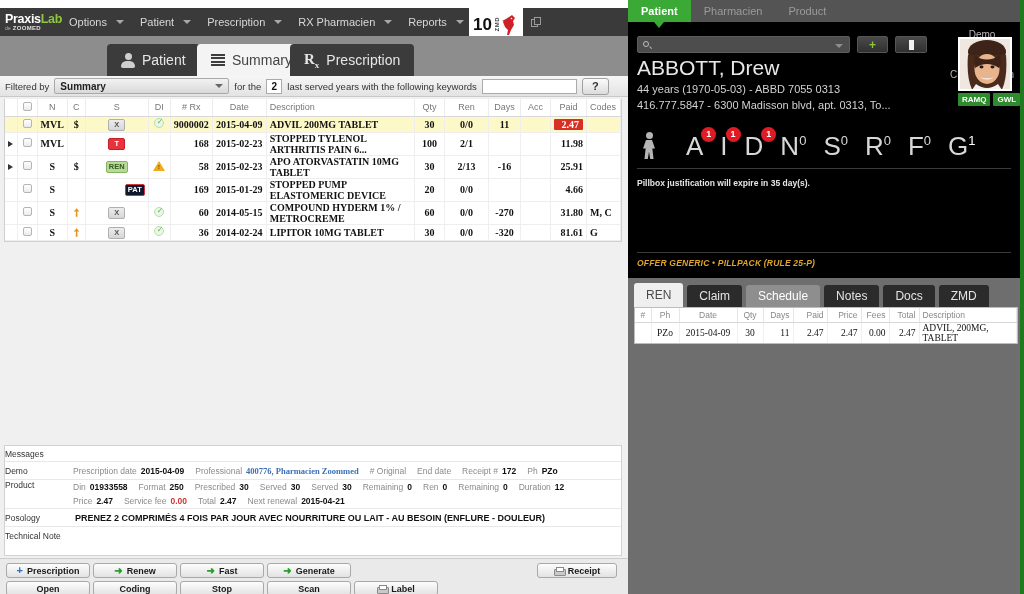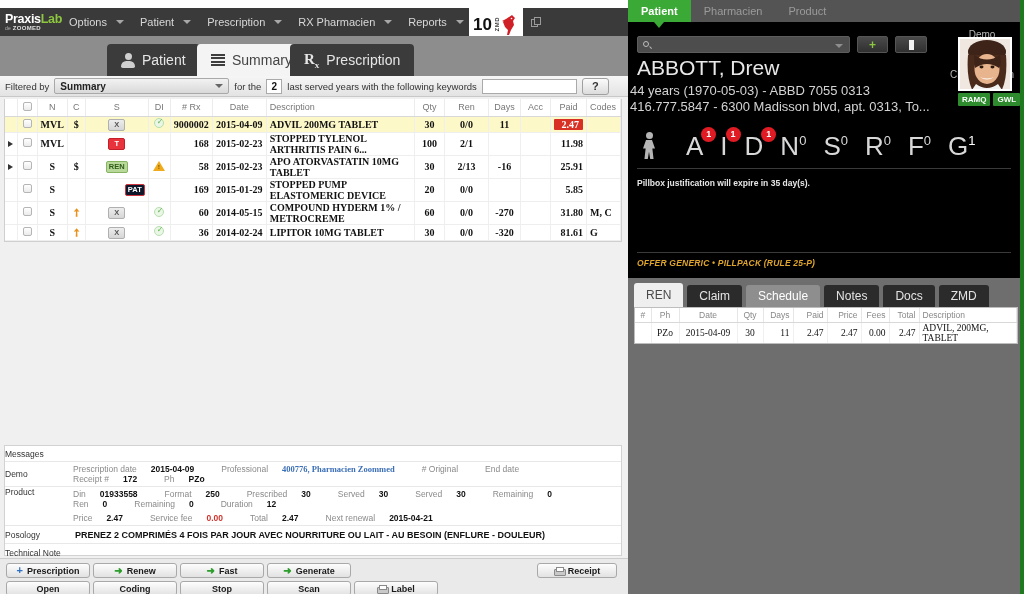--- a/index.html
+++ b/index.html
@@ -114,21 +114,21 @@
 
   
   .msgs { position: absolute; left: 4px; top: 437px; width: 618px; height: 111px; background:#fff; border:1px solid #d2d2d2; font-size:8.5px; }
   .msgrow { display:flex; border-bottom:1px solid #e8e8e8; min-height:18px; align-items:center; }
   .msglabel { width: 68px; flex: none; padding-left:0; color:#333; font-size:8.5px; }
   .msgbody { flex:1; display:flex; flex-wrap:wrap; align-items:center; gap:0 4px; padding:2px 0; }
   .lbl { color:#8a8a8a; }
   .val { color:#111; font-weight:bold; }
   .val.blue { color:#3b6fb6; font-weight:bold;font-family:Liberation Serif, serif; }
   .val.red { color:#d0342c; font-weight:bold; }
-  .msgbody .seg { display:flex; gap:14px; align-items:flex-end; margin-right:23px; }
+  .msgbody .seg { display:flex; gap:4px; align-items:flex-end; margin-right:7px; }
   .poso { font-weight:bold; color:#111; font-size:9px; padding-left:2px; }
 
   
   .btnbar { position:absolute; left:0; top:550px; width:628px; height:44px; background:#eaeaea; border-top:1px solid #cdcdcd; }
   .btn {
     position:absolute; height:15px; background:linear-gradient(#fdfdfd,#e2e2e2);
     border:1px solid #a9a9a9; border-radius:3px; font-size:9px; color:#1a1a1a;
     display:flex; align-items:center; justify-content:center; gap:4px; cursor:default; font-weight:bold;
   }
   .grn-arrow { color:#2a9d2a; font-size:10px; line-height:9px; }
@@ -151,21 +151,21 @@
   .psearchrow { position:absolute; left:9px; top:36px; width:290px; display:flex; gap:7px; align-items:center; }
   .psearch { width:215px; height:17px; background:#4d4d4d; border:1px solid #5d5d5d; border-radius:2px; position:relative; }
   .psearch .mag { position:absolute; left:5px; top:4px; width:6px; height:6px; border:1.3px solid #bdbdbd; border-radius:50%; }
   .psearch .mag::after { content:""; position:absolute; left:5px; top:5px; width:3px; height:1.3px; background:#bdbdbd; transform:rotate(45deg); }
   .psearch .dd { position:absolute; right:6px; top:7px; width:0;height:0;border-left:4px solid transparent;border-right:4px solid transparent;border-top:4px solid #8e8e8e; }
   .pbtn { width:32px; height:17px; background:linear-gradient(#4a4a4a,#303030); border:1px solid #555; border-radius:2px; display:flex; align-items:center; justify-content:center; }
   .pbtn .pl { color:#8dc63f; font-size:12px; font-weight:bold; line-height:10px; }
   .pbtn .bar { width:5px; height:10px; background:#f1f1f1; }
 
   .pname { position:absolute; left:9px; top:56px; font-size:21px; color:#e8e8e8; font-weight:normal; }
-  .pline { position:absolute; left:2px; font-size:13px; color:#d3d3d3; }
+  .pline { position:absolute; left:9px; font-size:11px; color:#d3d3d3; }
   .pline.l1 { top:83px; } .pline.l2 { top:99px; }
 
   .photo { position:absolute; left:330px; top:37px; width:54px; height:54px; border:2px solid #fff; background:#d8c8bc; overflow:hidden; }
   .badges { position:absolute; left:330px; top:93px; display:flex; gap:3px; }
   .bdg2 { background:#2e8b2e; color:#fff; font-size:8px; font-weight:bold; padding:2px 4px; border-radius:1px; }
 
   .letters { position:absolute; left:9px; top:125px; width:378px; height:42px; display:flex; align-items:center; }
   .person-ico { width:14px; height:28px; position:relative; margin-right:30px; margin-left:5px; }
   .person-ico::before { content:""; position:absolute; left:4px; top:0; width:7px; height:7px; border-radius:50%; background:#b5b5b5; }
   .person-ico::after { content:""; position:absolute; left:1px; top:8px; width:12px; height:19px; background:#b5b5b5; clip-path: polygon(25% 0,75% 0,100% 45%,78% 45%,88% 100%,60% 100%,50% 62%,40% 100%,12% 100%,22% 45%,0 45%); }
@@ -356,21 +356,21 @@
               <td class="ta-c"></td>
               <td class="ta-c"><span class="bdg pat">PAT</span></td>
               <td class="ta-c"></td>
               <td class="ta-r">169</td>
               <td class="ta-c">2015-01-29</td>
               <td class="ta-l">STOPPED PUMP ELASTOMERIC DEVICE</td>
               <td class="ta-c">20</td>
               <td class="ta-c">0/0</td>
               <td class="ta-c"></td>
               <td class="ta-c"></td>
-              <td class="ta-r">5.85</td>
+              <td class="ta-r">4.66</td>
               <td class="ta-l"></td>
             </tr>
             <tr>
               <td class="ta-c"></td>
               <td class="ta-c"><span class="cb"></span></td>
               <td class="ta-c">S</td>
               <td class="ta-c"><span class="arrw">➚</span></td>
               <td class="ta-c"><span class="bdg x">X</span></td>
               <td class="ta-c"><span class="chk"></span></td>
               <td class="ta-r">60</td>

